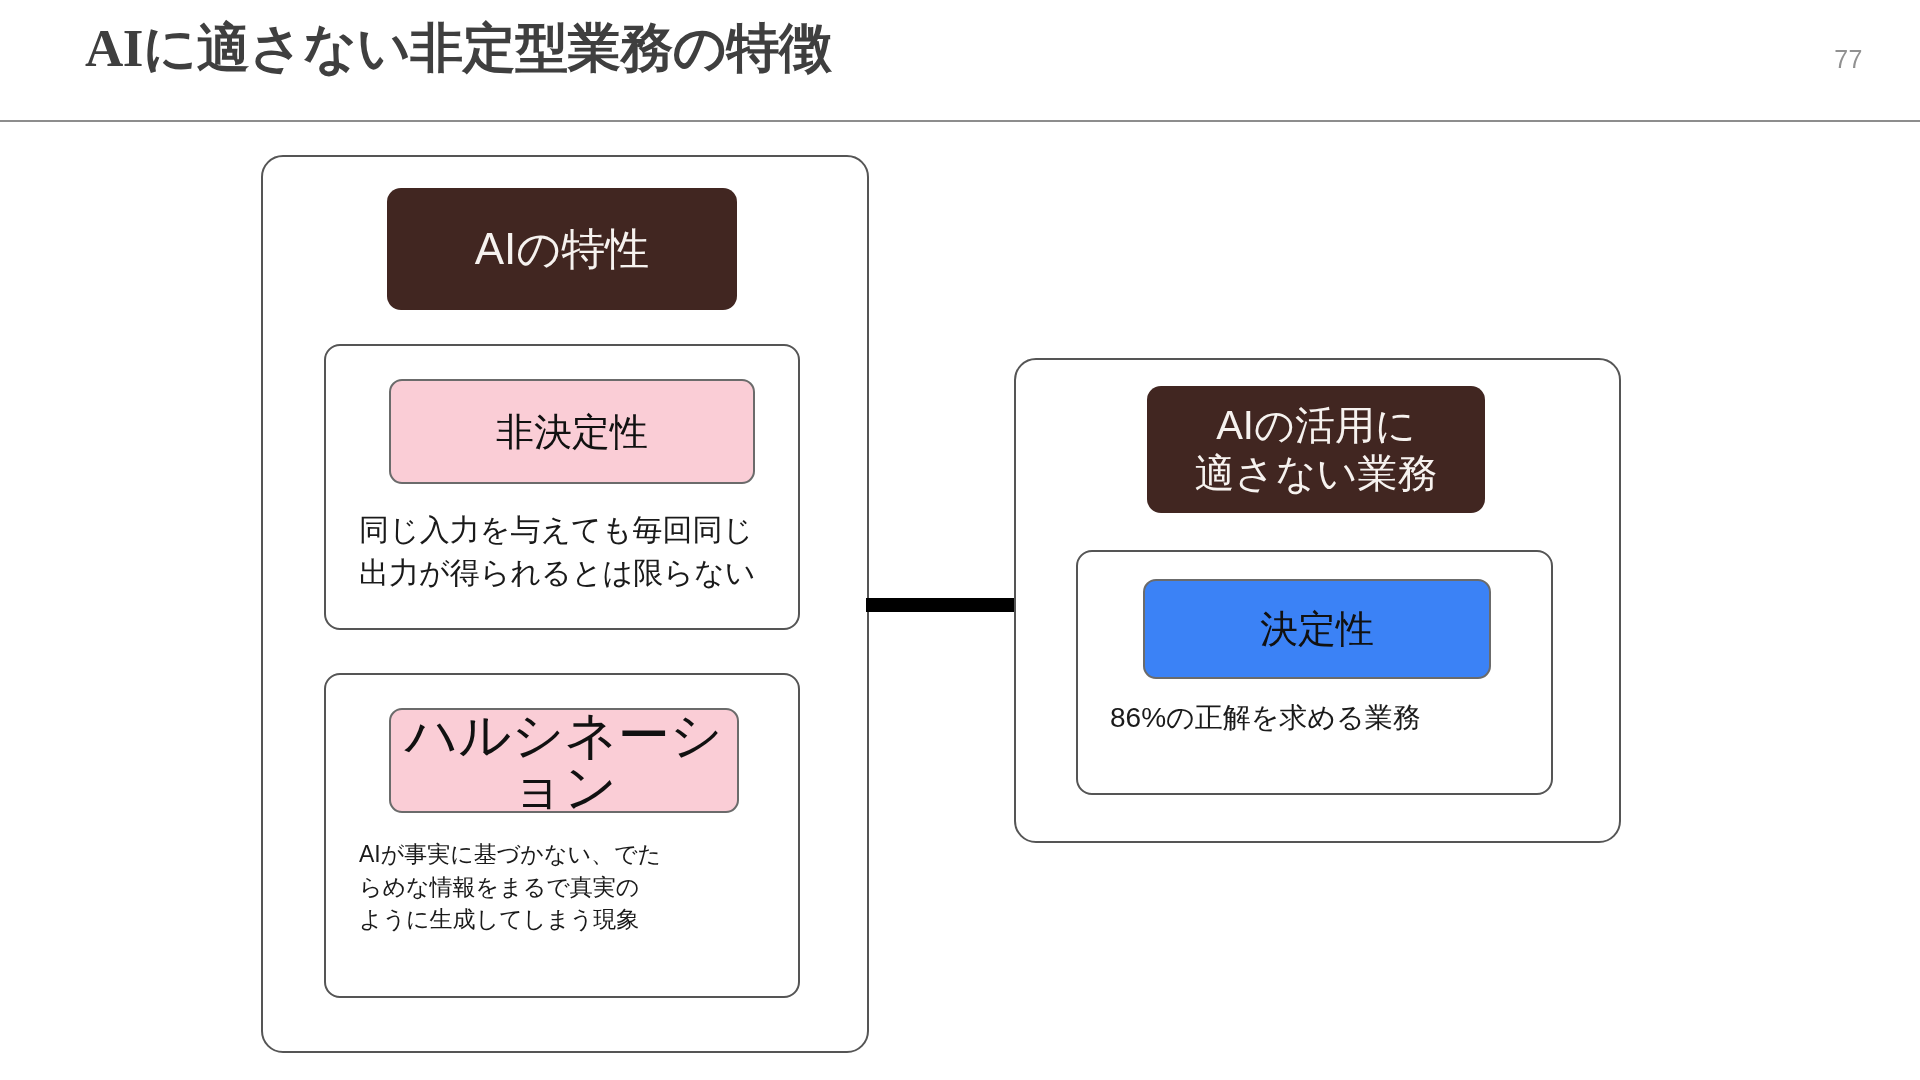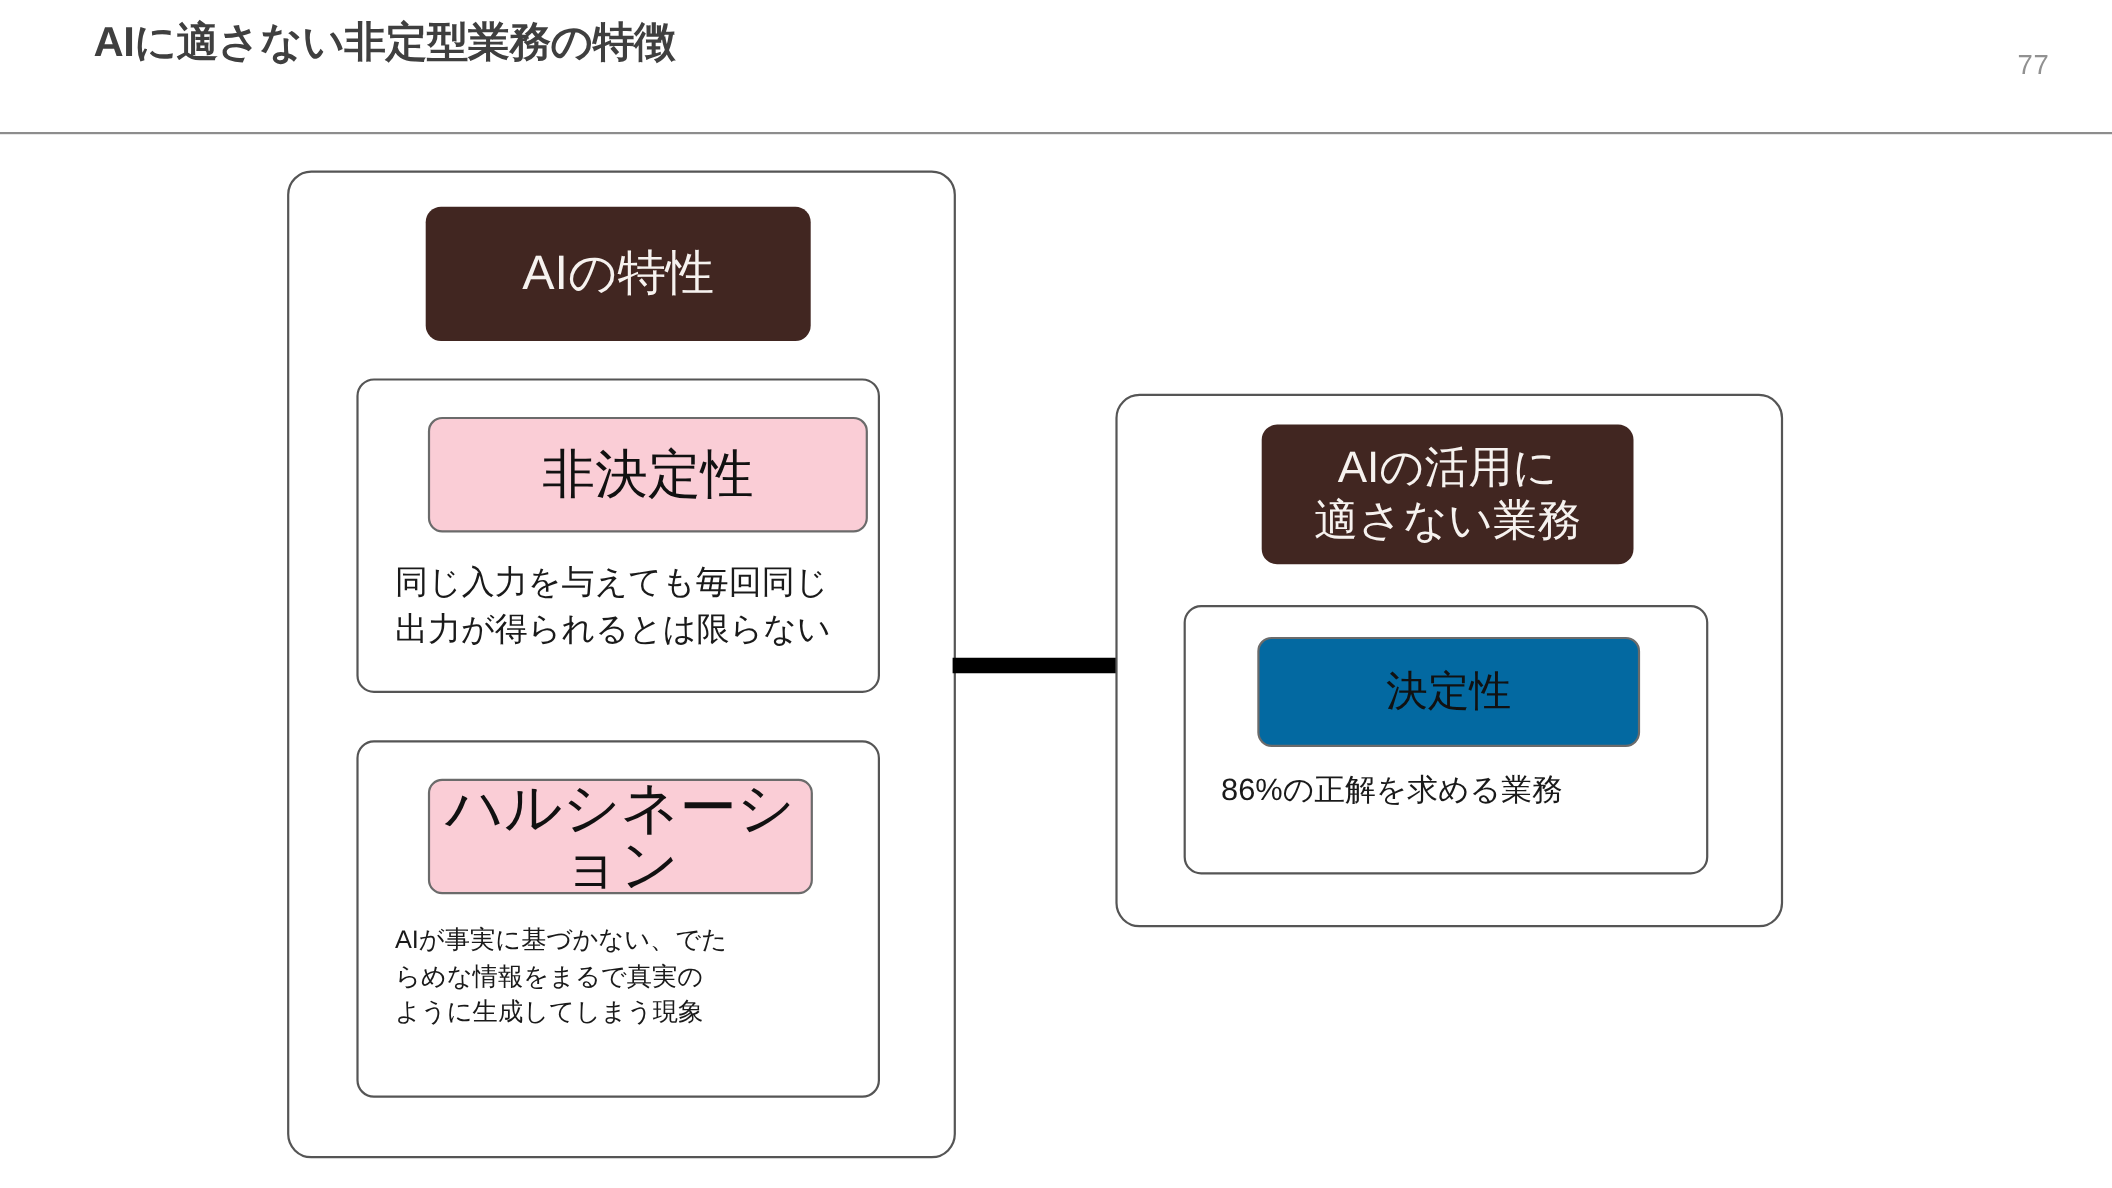--- a/index.html
+++ b/index.html
@@ -18,26 +18,27 @@
     height: 1080px;
     background: #ffffff;
     overflow: hidden;
   }
 
   
   #slide-title {
     position: absolute;
     left: 85px;
     top: 18px;
-    font-size: 38px;
+    font-size: 53px;
     font-weight: 700;
     color: #3f3f3f;
     letter-spacing: -0.5px;
     white-space: nowrap;
     line-height: 1.15;
+    font-family: Liberation Serif, serif;
   }
 
   #page-number {
     position: absolute;
     right: 57px;
     top: 45px;
     font-size: 25px;
     color: #919191;
     font-weight: 400;
     letter-spacing: 0.5px;
@@ -148,28 +149,28 @@
     display: flex;
     align-items: center;
     justify-content: center;
     color: #111111;
     font-weight: 500;
     text-align: center;
     line-height: 1;
   }
 
   .badge-pink  { background: #facdd6; }
-  .badge-green { background: #0369a1; }
+  .badge-green { background: #3b82f6; }
 
   #badge-nondeterminism {
     left: 63px;
     top: 33px;
-    width: 400px;
+    width: 366px;
     height: 105px;
-    font-size: 48px;
+    font-size: 38px;
   }
 
   #badge-hallucination {
     left: 63px;
     top: 33px;
     width: 350px;
     height: 105px;
     font-size: 52px;
   }
 

